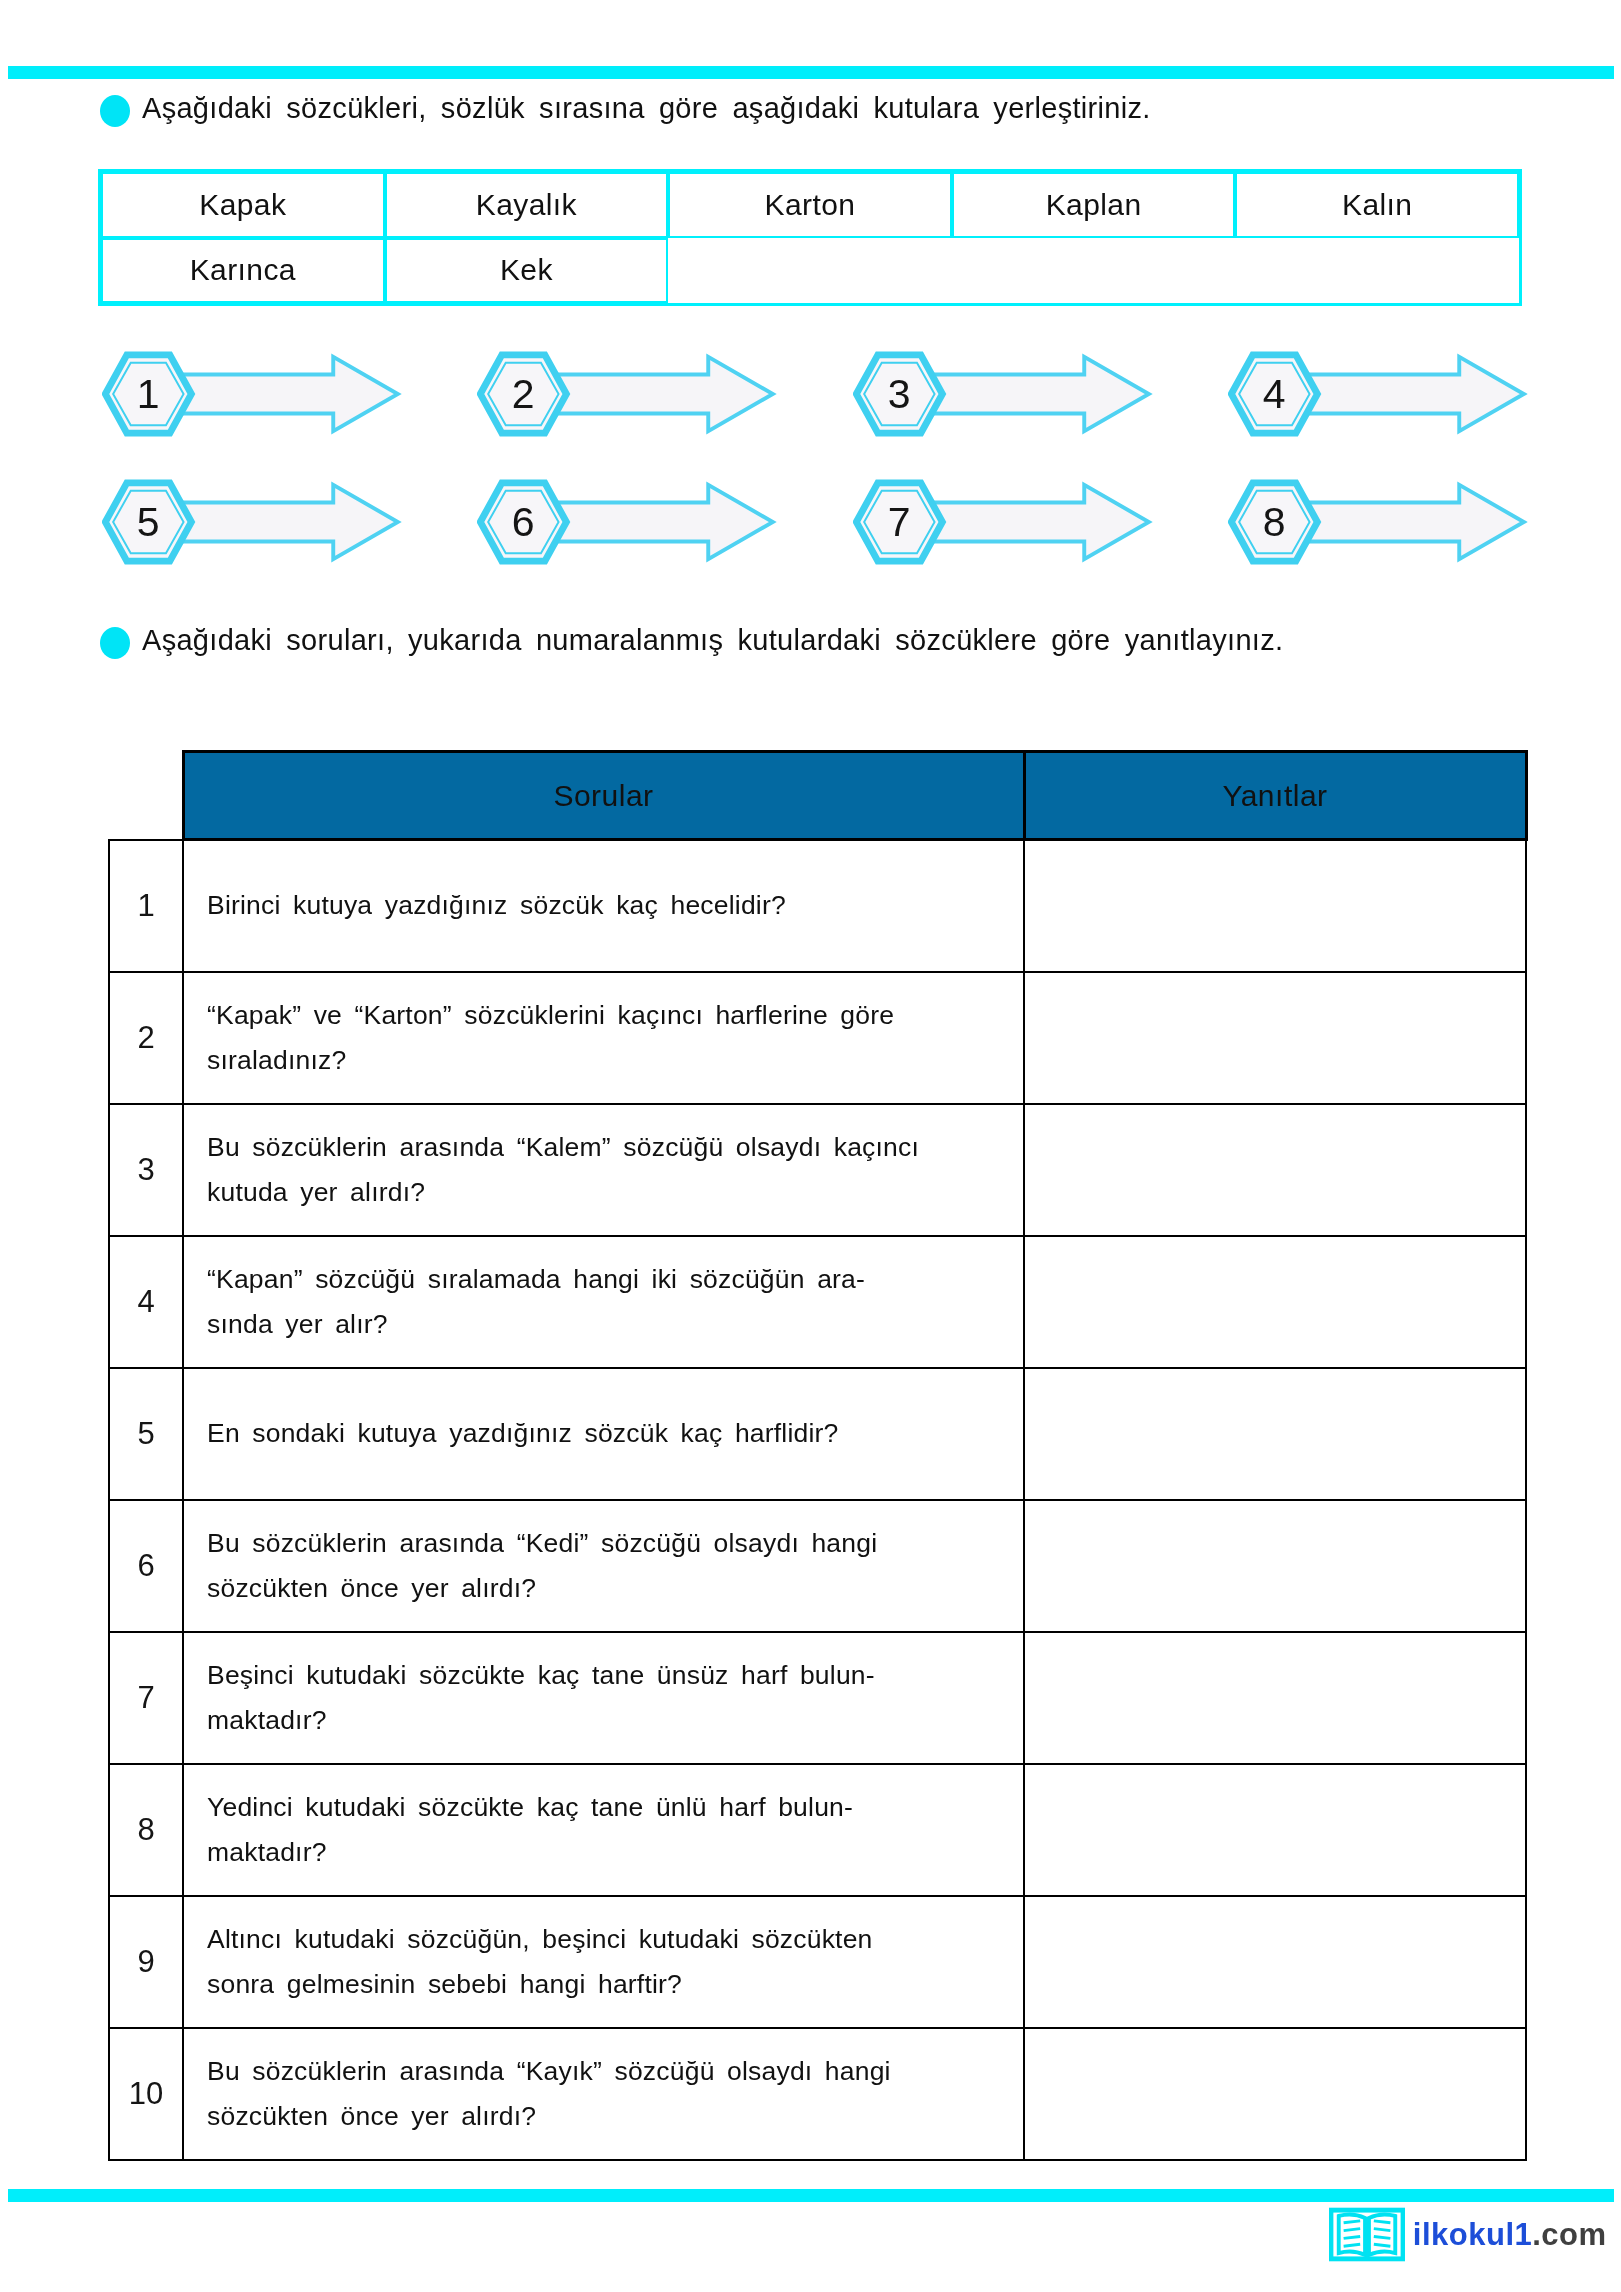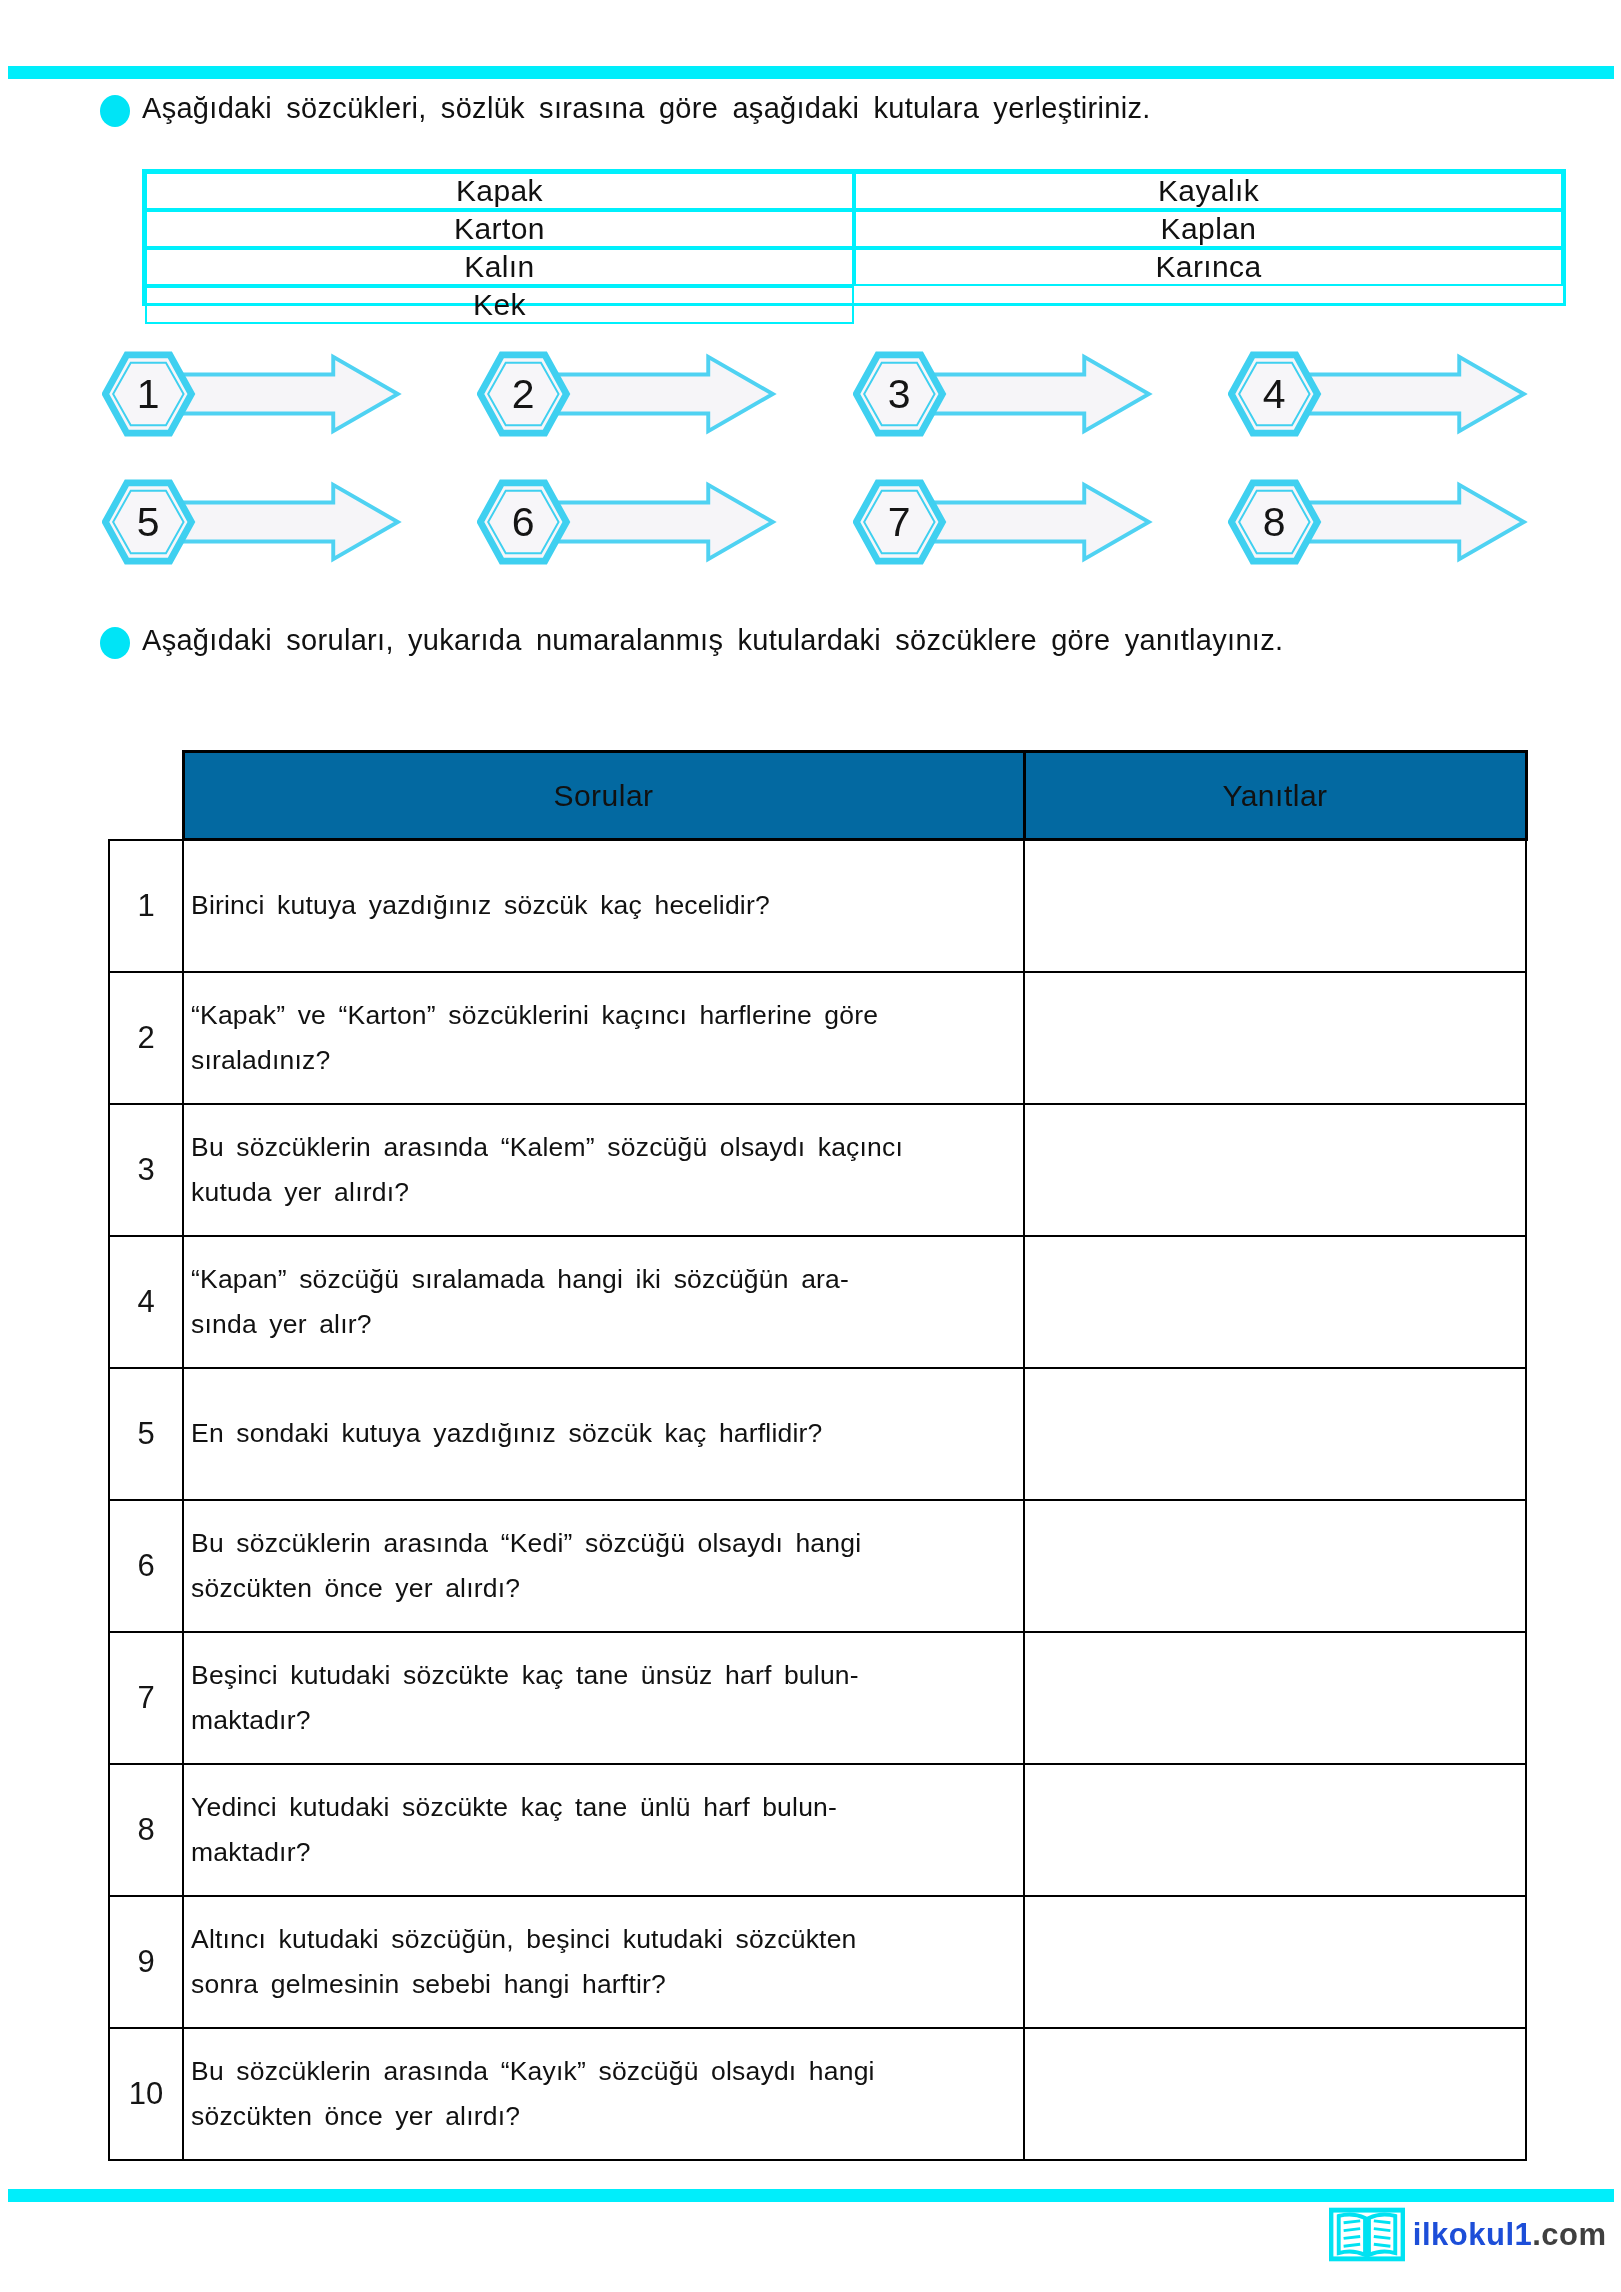--- a/index.html
+++ b/index.html
@@ -10,22 +10,22 @@
   .accent-bar{position:absolute;left:7.8px;width:1606px;height:12.7px;background:#00eefb;}
   #top-bar{top:66px;}
   #bottom-bar{top:2189px;}
 
   .bullet{position:absolute;width:30px;height:32px;border-radius:50%;background:#00e4f6;}
   .instr{position:absolute;left:142px;font-size:29px;letter-spacing:0.3px;word-spacing:5.9px;white-space:nowrap;color:#111;}
 
   
   #word-table{
     position:absolute;left:98px;top:169px;width:1424px;height:137px;
-    display:grid;grid-template-columns:1fr 1fr;grid-template-rows:1fr 1fr;
-    border:3.9px solid #00f0fc;box-sizing:border-box;margin-left:44px;
+    display:grid;grid-template-columns:1fr 1fr 1fr 1fr 1fr;grid-template-rows:1fr 1fr;
+    border:3.9px solid #00f0fc;box-sizing:border-box;
   }
   #word-table .wcell{
     border:2px solid #00f0fc;display:flex;align-items:center;justify-content:center;
     font-size:30px;letter-spacing:0.4px;color:#111;
   }
 
   
   .arrow-unit{position:absolute;width:304px;height:90px;}
   .arrow-unit svg{position:absolute;left:0;top:0;}
   .arrow-num{
@@ -43,21 +43,21 @@
   .col-q{width:841px;}
   .col-a{width:502px;}
   tr.hdr td{height:88px;}
   td.hdr-cell{
     border:3.9px solid #000;background:#0369a1;text-align:center;vertical-align:middle;
     font-size:30px;letter-spacing:0.5px;color:#111;
   }
   td.hdr-empty{border:none;background:#fff;}
   tr.qrow td{border:2.9px solid #000;height:132px;vertical-align:middle;}
   td.num-cell{text-align:center;font-size:31px;color:#151515;}
-  td.q-cell{padding:0 7px;overflow:hidden;}
+  td.q-cell{padding:0 23px;overflow:hidden;}
   .q-text{
     white-space:pre-line;font-size:26.5px;line-height:45px;
     letter-spacing:0.2px;word-spacing:4.9px;color:#111;
   }
   td.a-cell{background:#fff;}
 
   
   #site-logo{position:absolute;left:1329px;top:2205px;height:59px;display:flex;align-items:center;}
   #book-icon{width:76px;height:57px;margin-right:7.8px;}
   .logo-text{font-size:31px;font-weight:bold;letter-spacing:0.5px;}

